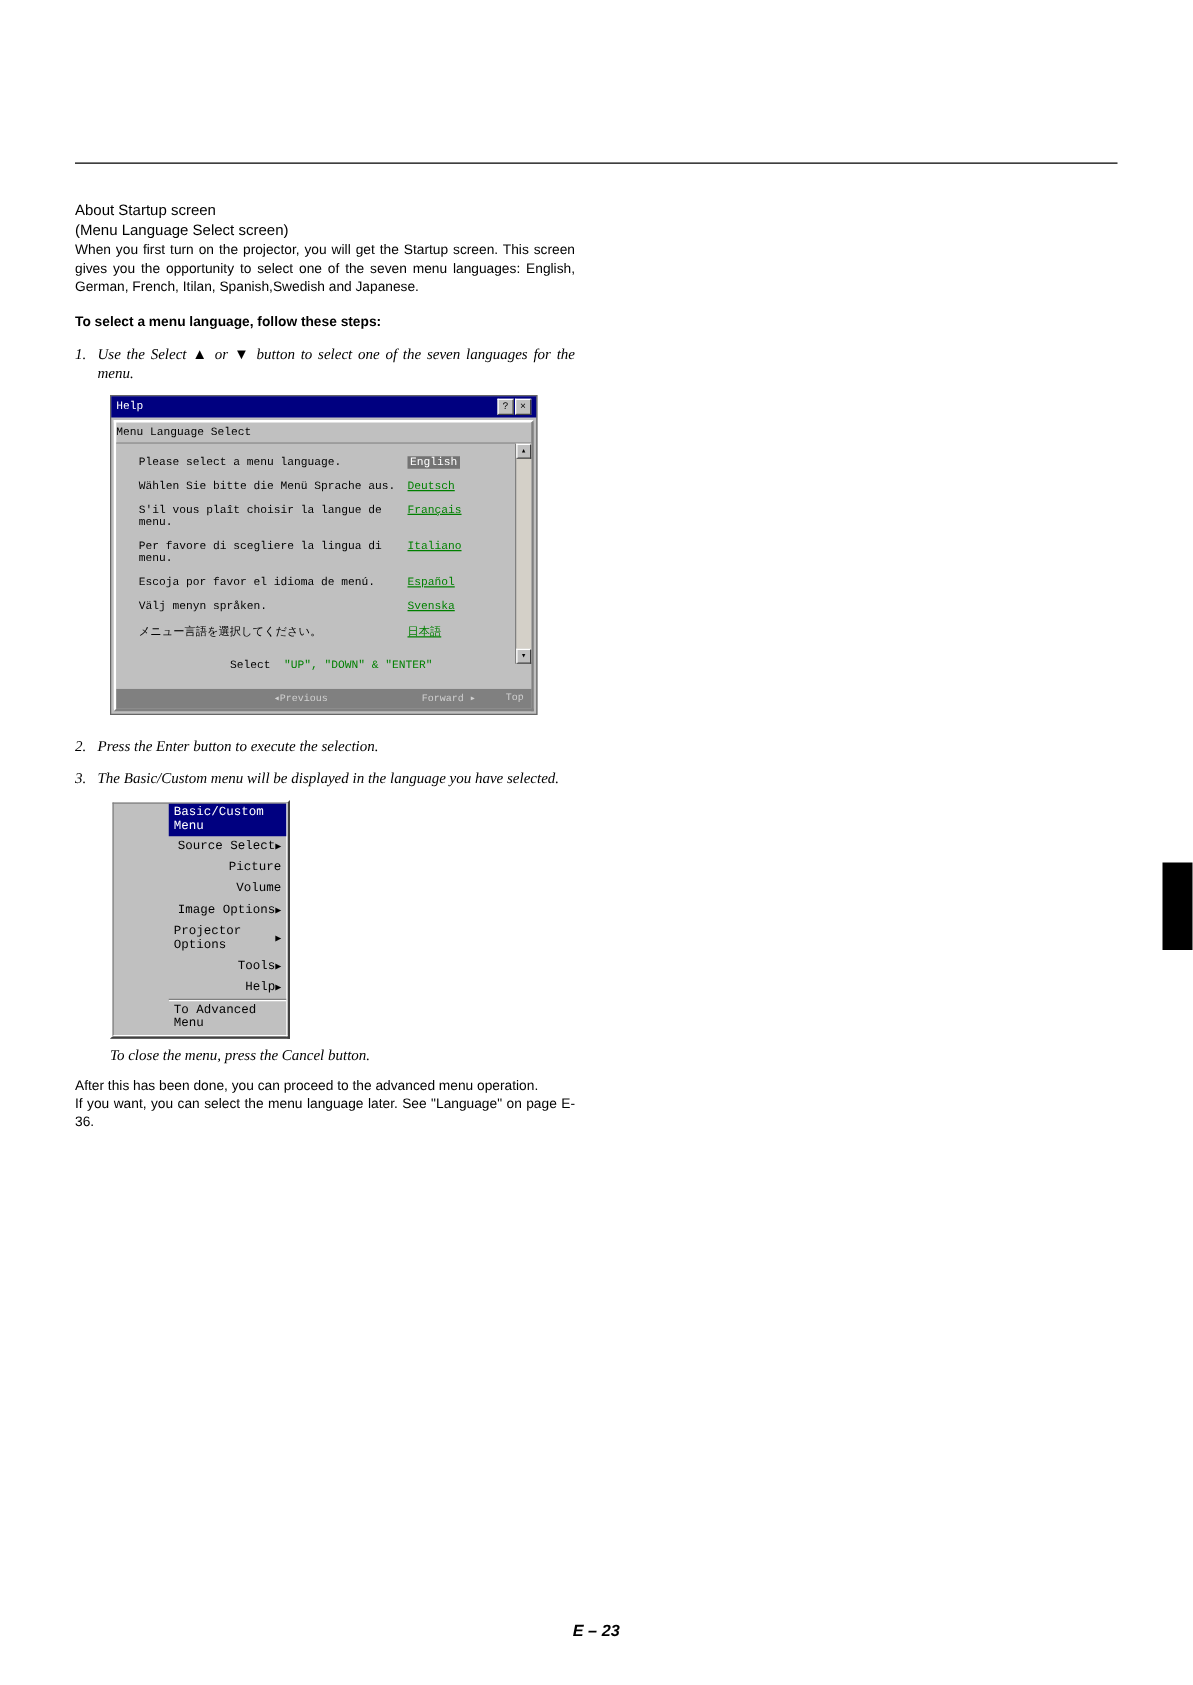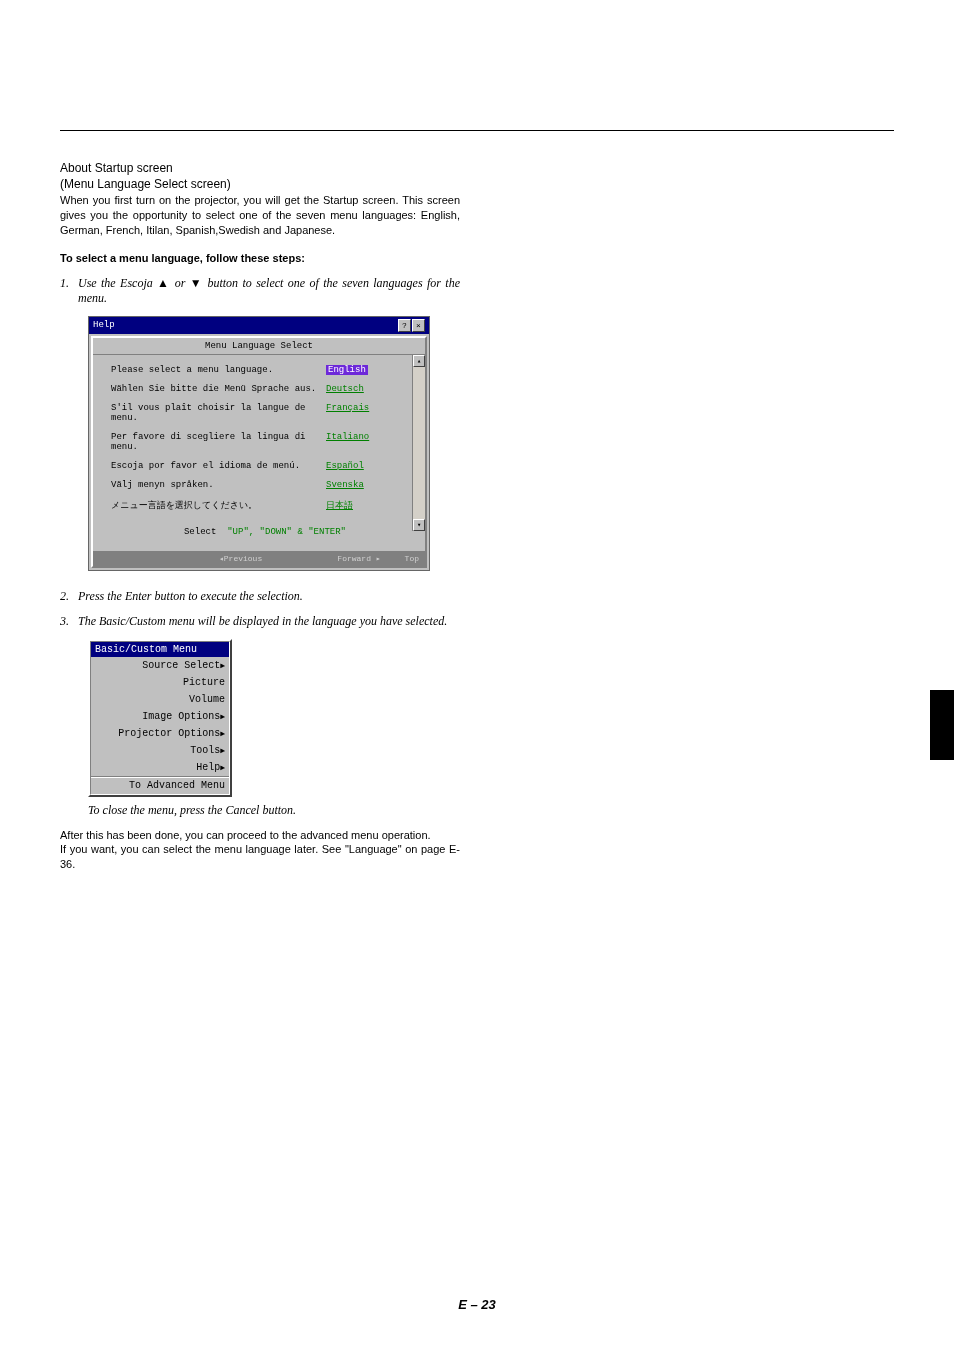--- a/index.html
+++ b/index.html
@@ -82,21 +82,20 @@
     margin-left:1px;
     font-size:8px; line-height:11px; text-align:center; color:#000;
   }
   .lang-inner {
     border: 2px solid #fff;
     border-right-color: #808080;
     border-bottom-color: #808080;
     margin: 2px;
   }
   .lang-header {
-    text-align: center;
     padding: 3px 0;
     border-bottom: 1px solid #808080;
   }
   .lang-body {
     padding: 10px 6px 6px 18px;
     position: relative;
     background:#c0c0c0;
   }
   .lang-scroll {
     position:absolute; right:0; top:0; bottom:20px; width:12px;
@@ -110,21 +109,21 @@
     box-sizing:border-box;
   }
   .lang-scroll .arrow.down { position:absolute; bottom:0; }
   .lang-row {
     display:flex;
     margin-bottom: 9px;
     align-items:flex-start;
   }
   .lang-prompt { width: 215px; color:#000; }
   .lang-opt { color: #008000; text-decoration: underline; }
-  .lang-opt.selected { background:#6d28d9; color:#fff; text-decoration:none; padding:0 2px; }
+  .lang-opt.selected { background:#737373; color:#fff; text-decoration:none; padding:0 2px; }
   .lang-instr {
     text-align:center;
     color:#008000;
     padding: 6px 0 8px 0;
   }
   .lang-instr .lbl { color:#000; }
   .lang-footer {
     background:#808080;
     color:#d0d0d0;
     font-size:8px;
@@ -141,20 +140,21 @@
     border-right-color:#404040;
     border-bottom-color:#404040;
     background:#c0c0c0;
     font-family:"Courier New", monospace;
     font-size:10px;
   }
   .menu-box-inner {
     border:1px solid #808080;
     border-right-color:#fff;
     border-bottom-color:#fff;
+    padding-left:44px;
   }
   .menu-title {
     background:#000080;
     color:#fff;
     padding:2px 4px;
   }
   .menu-item {
     padding:3px 4px;
     display:flex;
     justify-content:flex-end;
@@ -190,21 +190,21 @@
   <div class="col">
     <div class="heading">About Startup screen</div>
     <div class="heading">(Menu Language Select screen)</div>
     <div class="bodytext">When you first turn on the projector, you will get the Startup screen. This screen gives you the opportunity to select one of the seven menu languages: English, German, French, Itilan, Spanish,Swedish and Japanese.</div>
 
     <div class="bold">To select a menu language, follow these steps:</div>
 
     <div class="step">
       <span class="num">1.</span>
       <span class="txt">
-        <span>Use the Escoja </span><span class="arrow-glyph">▲</span><span> or </span><span class="arrow-glyph">▼</span><span> button to select one of the seven languages for the menu.</span>
+        <span>Use the Select </span><span class="arrow-glyph">▲</span><span> or </span><span class="arrow-glyph">▼</span><span> button to select one of the seven languages for the menu.</span>
       </span>
     </div>
 
     <div class="lang-window">
       <div class="lang-title">
         <span>Help</span>
         <span class="lang-title-btns">
           <span>?</span><span>×</span>
         </span>
       </div>

